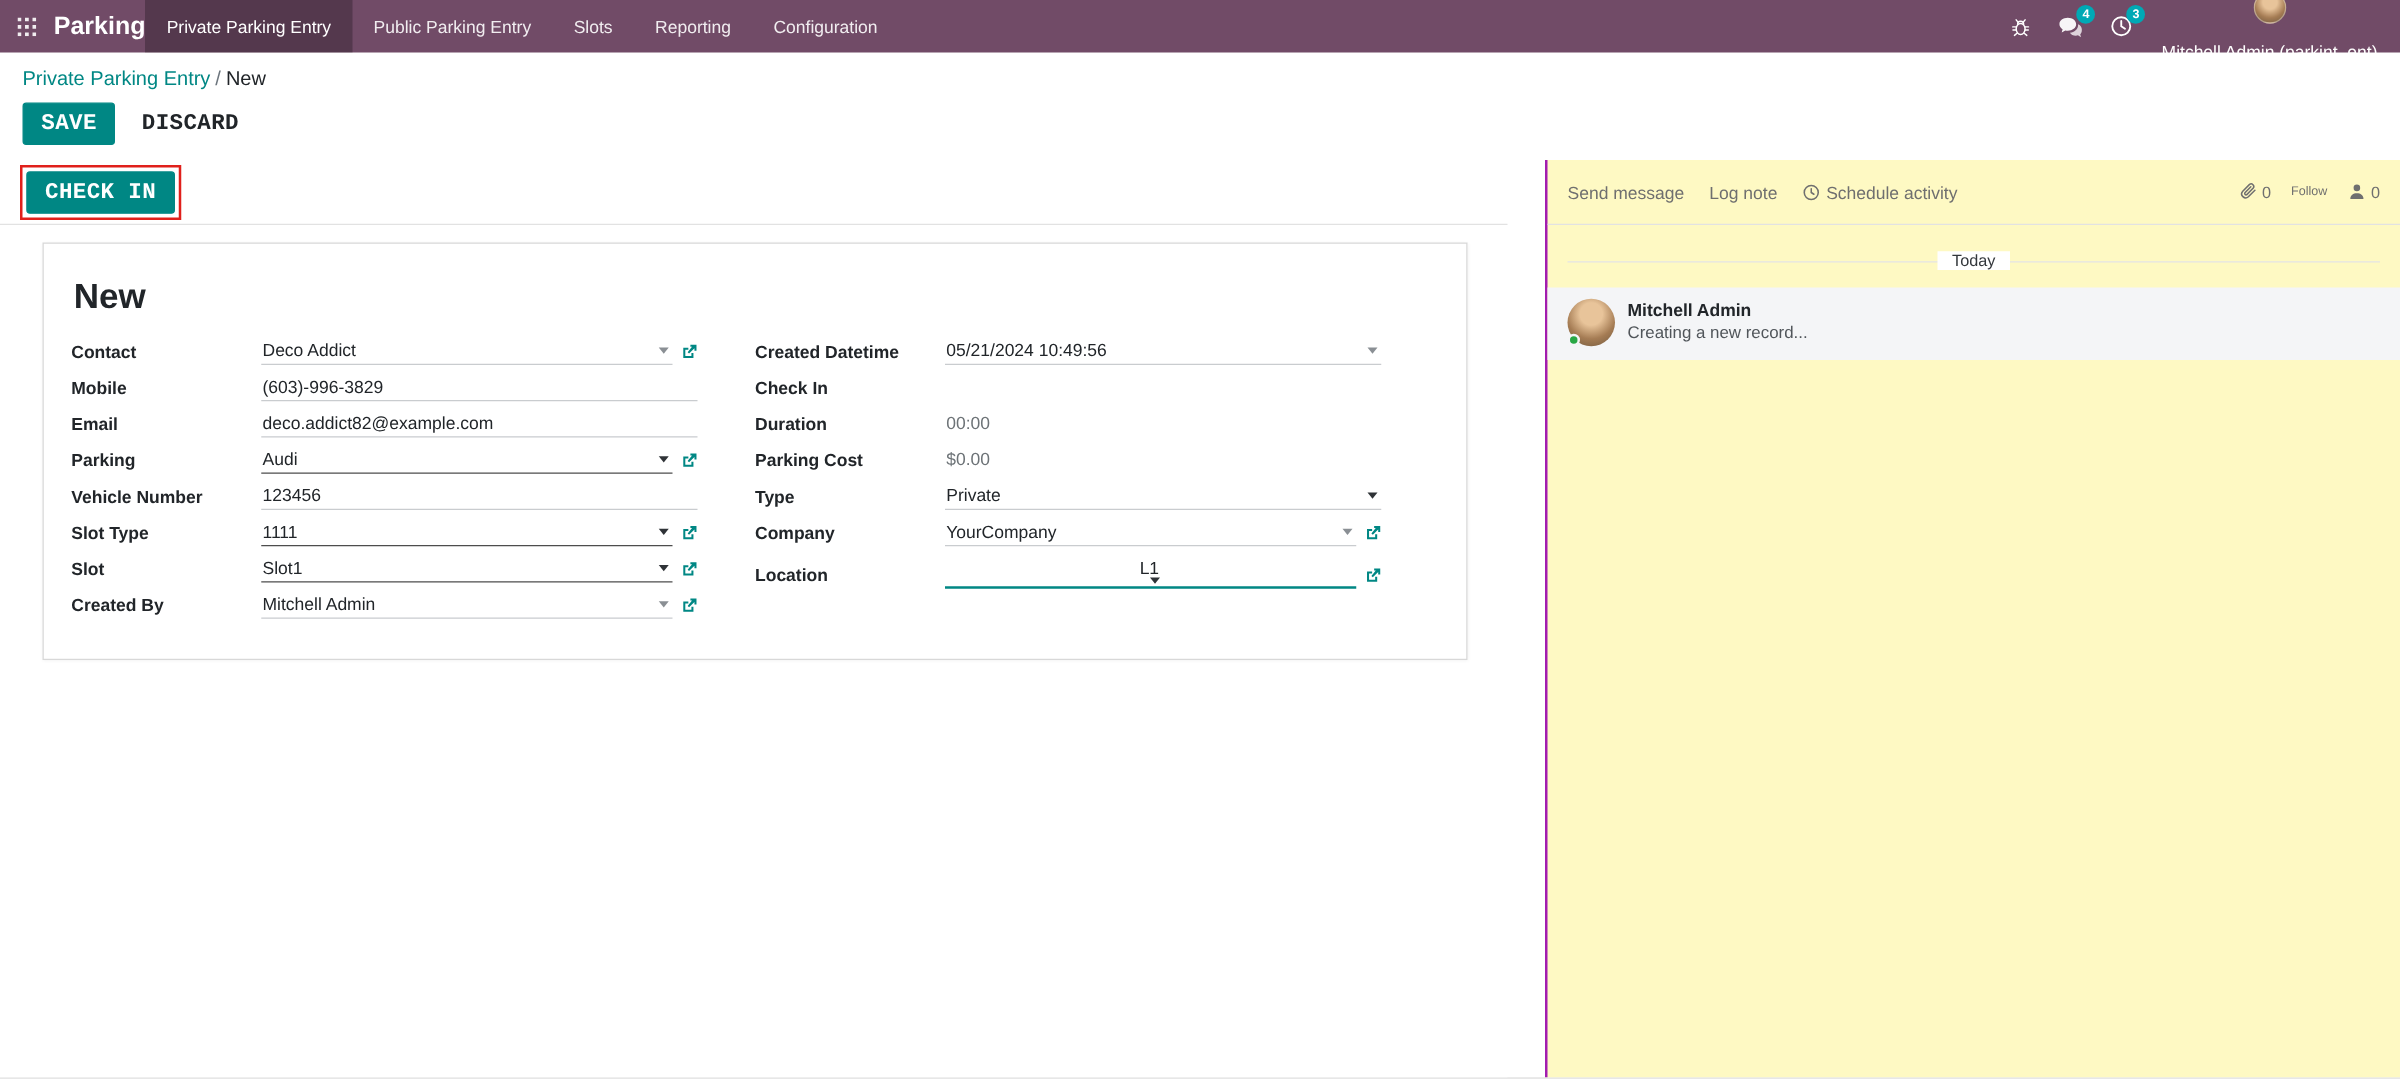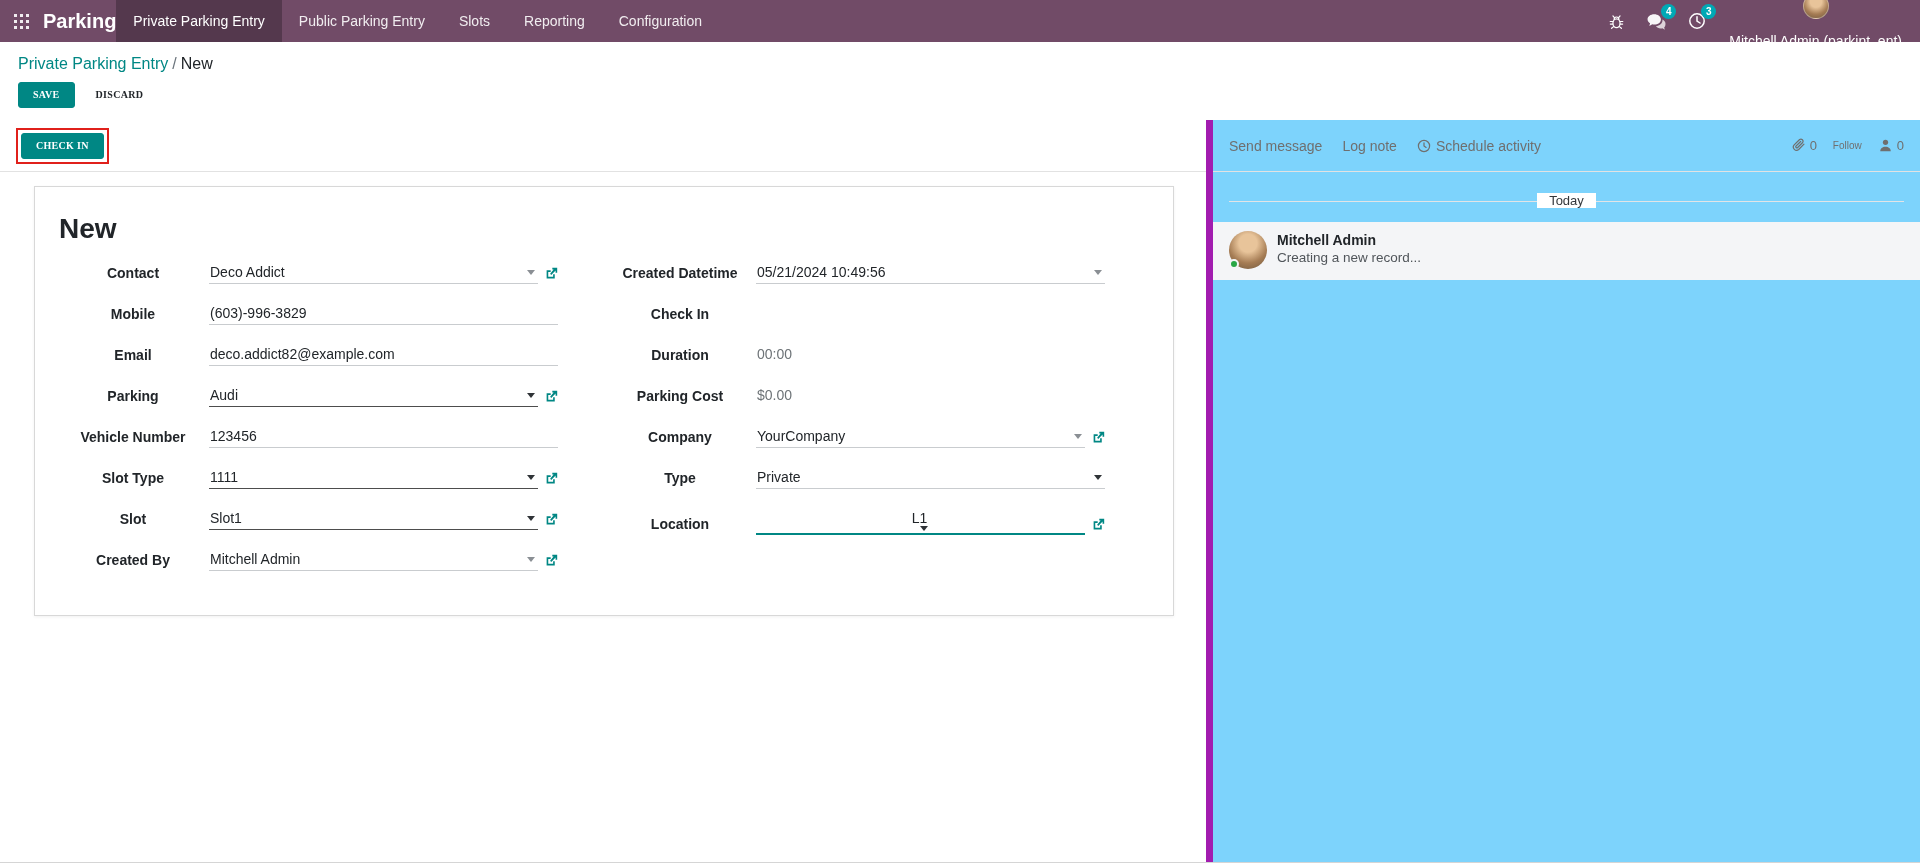--- a/index.html
+++ b/index.html
@@ -21,49 +21,49 @@
   .avatar { width:26px; height:26px; border-radius:50%; background:radial-gradient(circle at 50% 32%, #e8c49a 28%, #a57c54 62%, #6e573e 100%); border:1px solid rgba(255,255,255,.35); }
   .user-name { font-size:14px; color:#fff; }
 
   
   .control-panel { padding:13px 18px 0 18px; flex:0 0 auto; }
   .breadcrumb { font-size:16px; margin-bottom:9px; }
   .bc-link { color:#008784; cursor:pointer; text-decoration:none; }
   .bc-sep { color:#6c757d; padding:0 4px; }
   .bc-current { color:#212529; }
   .cp-buttons { display:flex; align-items:center; gap:12px; padding-bottom:12px; }
-  .btn { font-family:Liberation Serif, serif; font-size:10px; font-weight:700; letter-spacing:.3px; padding:7px 14px; border-radius:3px; border:1px solid transparent; cursor:pointer; line-height:1; }
+  .btn { font-family:Liberation Mono, monospace; font-size:18px; font-weight:700; letter-spacing:.3px; padding:7px 14px; border-radius:3px; border:1px solid transparent; cursor:pointer; line-height:1; }
   .btn-primary { background:#008784; border-color:#008784; color:#fff; }
   .btn-flat { background:transparent; color:#212529; padding:7px 8px; }
 
   
   .main { flex:1 1 auto; display:flex; align-items:stretch; min-height:0; }
   .form-area { width:1206px; flex:0 0 auto; display:flex; flex-direction:column; background:#fff; }
   .statusbar { height:52px; display:flex; align-items:center; padding:0 16px; border-bottom:1px solid #e2e2e2; flex:0 0 auto; }
   .red-highlight { border:2px solid #e0201b; padding:3px; display:inline-flex; }
 
   .sheet-wrap { flex:1; overflow:hidden; }
   .sheet { width:1140px; margin:14px 0 0 34px; background:#fff; border:1px solid #d8d8d8; box-shadow:0 1px 3px rgba(0,0,0,.06); padding:24px 22px 24px 22px; }
   .sheet-title { font-size:28px; font-weight:600; color:#212529; line-height:36px; margin-bottom:16px; margin-left:2px; }
   .field-cols { display:flex; }
   .field-col { width:50%; padding-right:46px; }
-  .frow { display:flex; align-items:flex-end; margin-bottom:20px; min-height:21px;text-align:center; }
+  .frow { display:flex; align-items:flex-end; margin-bottom:8px; min-height:21px; }
   .flabel { width:152px; flex:0 0 auto; font-weight:600; font-size:14px; color:#212529; padding-bottom:3px; }
   .fvalue { flex:1 1 auto; display:flex; align-items:center; justify-content:space-between; border-bottom:1px solid #c9cccf; padding:1px 3px 3px 1px; min-height:21px; cursor:text; }
   .fvalue.u-dark { border-bottom-color:#4d4d4d; }
   .fvalue.u-teal { border-bottom:2px solid #008784; padding-bottom:2px;flex-direction:column; }
   .fvalue.u-none { border-bottom-color:transparent; }
   .ftext { font-size:14px; color:#212529; }
   .ftext.muted { color:#6d7377; }
   .caret { width:0; height:0; border-left:4px solid transparent; border-right:4px solid transparent; border-top:5px solid #8a8f94; margin-left:8px; flex:0 0 auto; }
   .caret.dark { border-top-color:#2f3337; }
   .ext-icon { color:#008784; margin:0 0 4px 7px; flex:0 0 auto; cursor:pointer; display:inline-flex; }
 
   
-  .chatter { flex:1 1 auto; border-left:7px solid #a21caf; display:flex; flex-direction:column; background:#7dd3fc; min-width:0; }
+  .chatter { flex:1 1 auto; border-left:2px solid #a21caf; display:flex; flex-direction:column; background:#fef9c3; min-width:0;margin-left:30px; }
   .chatter-topbar { height:52px; flex:0 0 auto; display:flex; align-items:center; padding:0 16px; border-bottom:1px solid #e2e2e2; color:#6f6f6f; }
   .chatter-btn { background:none; border:none; font-family:"Liberation Sans", sans-serif; font-size:14px; color:#6f6f6f; margin-right:20px; cursor:pointer; display:inline-flex; align-items:center; gap:5px; }
   .chatter-right { margin-left:auto; display:flex; align-items:center; gap:16px; color:#6f6f6f; }
   .count-group { display:inline-flex; align-items:center; gap:4px; font-size:13px; cursor:pointer; }
   .follow-btn { background:none; border:none; font-family:"Liberation Sans", sans-serif; font-size:10px; color:#6f6f6f; cursor:pointer; }
   .date-divider { position:relative; text-align:center; margin:20px 16px 12px 16px; height:18px; }
   .date-divider::before { content:""; position:absolute; left:0; right:0; top:9px; border-top:1px solid #e3e4e6; }
   .date-label { position:relative; background:#fff; padding:0 12px; font-size:13px; color:#33373b; }
   .message { display:flex; gap:10px; padding:9px 16px 11px 16px; background:#f4f5f7; }
   .msg-avatar-wrap { position:relative; flex:0 0 auto; }
@@ -274,38 +274,38 @@
               </div>
 
               <div class="frow">
                 <div class="flabel">Parking Cost</div>
                 <div class="fvalue u-none">
                   <span class="ftext muted">$0.00</span>
                 </div>
               </div>
 
               <div class="frow">
+                <div class="flabel">Type</div>
+                <div class="fvalue">
+                  <span class="ftext">Private</span>
+                  <span class="caret dark"></span>
+                </div>
+              </div>
+
+              <div class="frow">
                 <div class="flabel">Company</div>
                 <div class="fvalue">
                   <span class="ftext">YourCompany</span>
                   <span class="caret"></span>
                 </div>
                 <span class="ext-icon">
                     <svg width="13" height="13" viewBox="0 0 16 16">
                       <path fill="currentColor" d="M9 1h6v6h-2V4.4L7.7 9.7 6.3 8.3 10.6 3H9V1zM2 4h5v2H4v6h6V9h2v5H2V4z"></path>
                     </svg>
                   </span>
-              </div>
-
-              <div class="frow">
-                <div class="flabel">Type</div>
-                <div class="fvalue">
-                  <span class="ftext">Private</span>
-                  <span class="caret dark"></span>
-                </div>
               </div>
 
               <div class="frow">
                 <div class="flabel">Location</div>
                 <div class="fvalue u-teal">
                   <span class="ftext">L1</span>
                   <span class="caret dark"></span>
                 </div>
                 <span class="ext-icon">
                     <svg width="13" height="13" viewBox="0 0 16 16">

